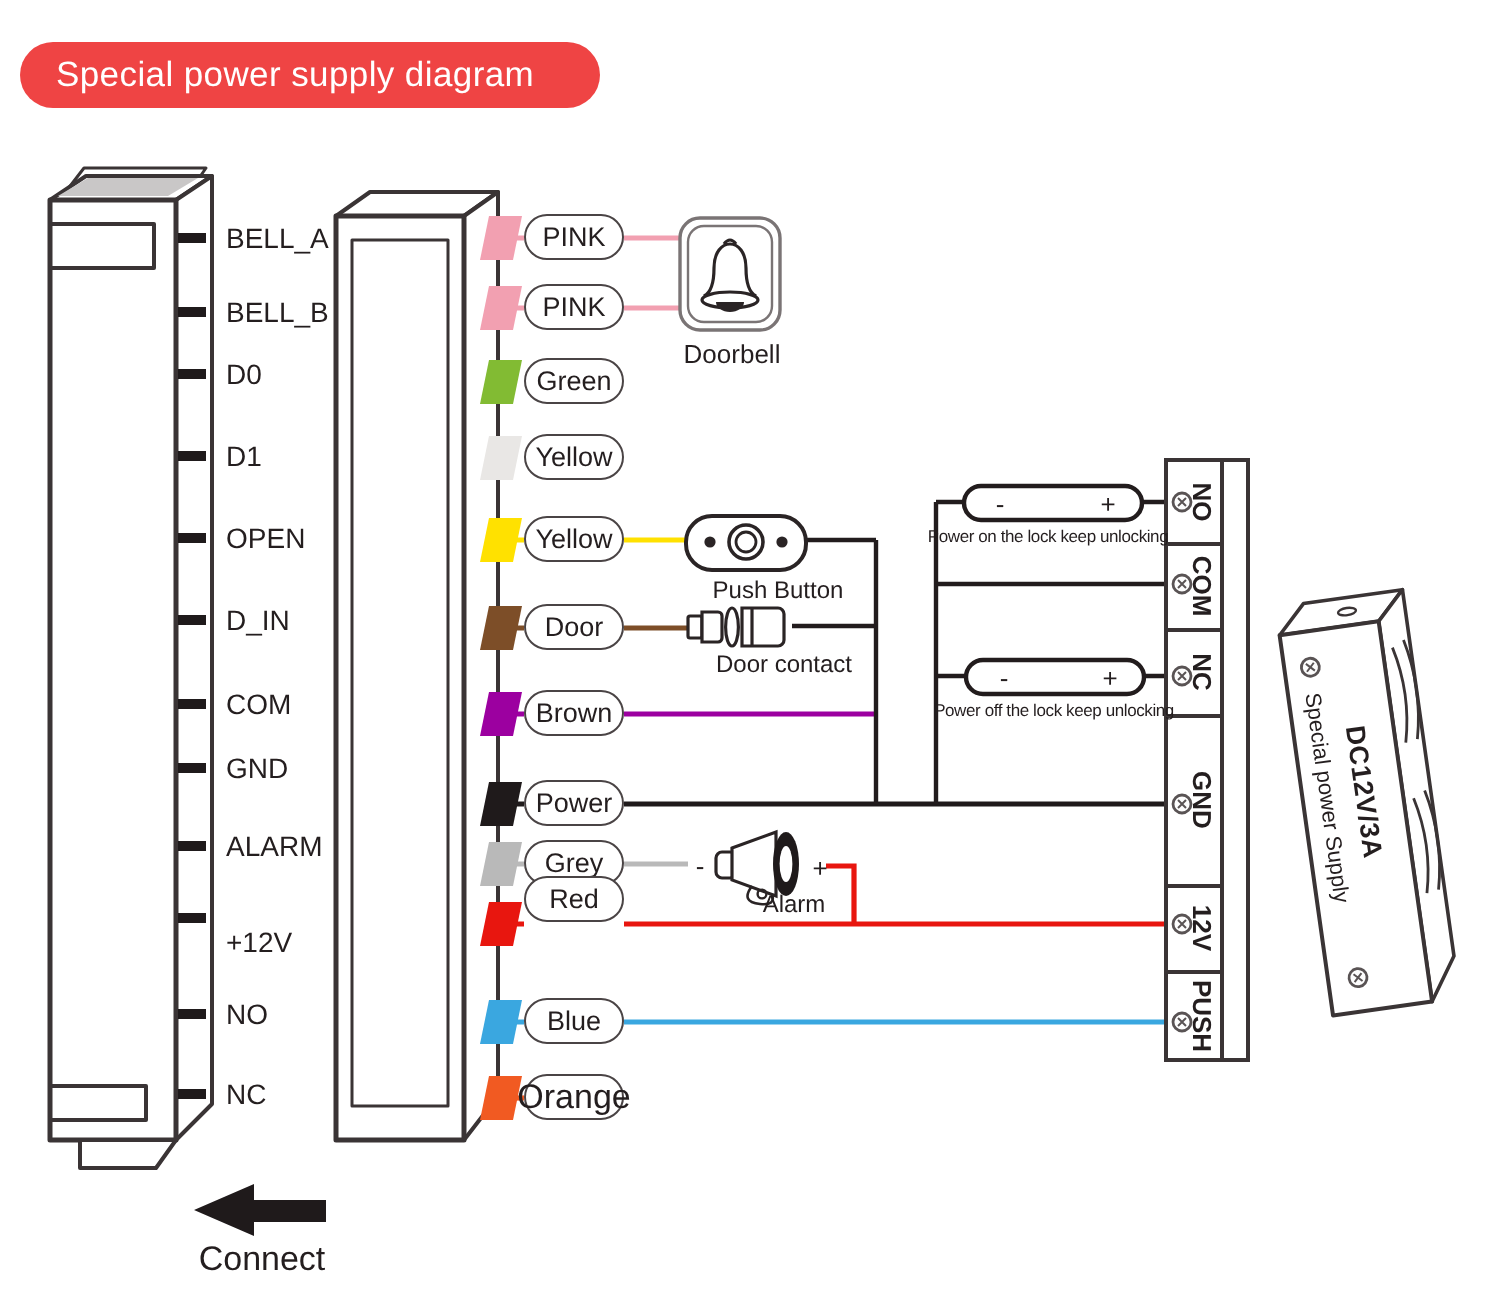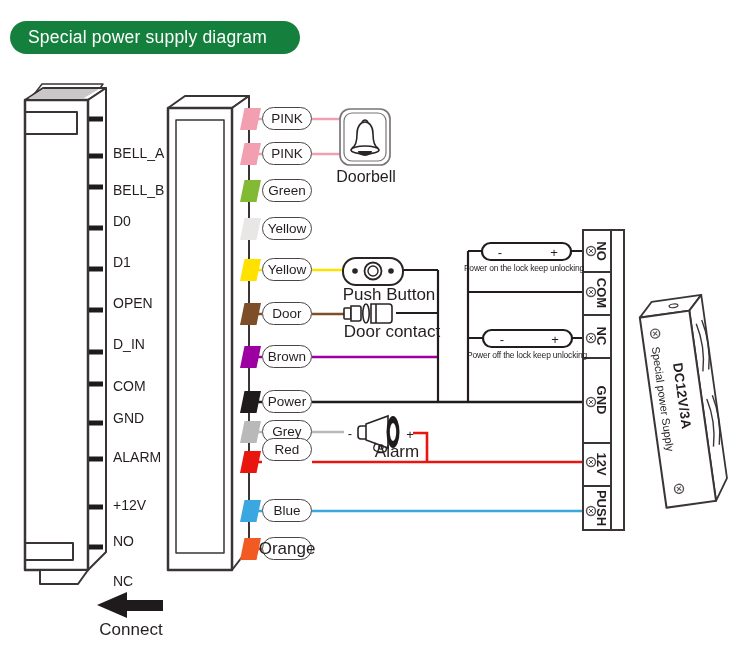--- a/index.html
+++ b/index.html
@@ -2,26 +2,26 @@
 <html><head>
 <meta charset="utf-8">
 <style>
   html,body{margin:0;padding:0;background:#fff;}
   .stage{position:relative;width:750px;height:658px;background:#fff;overflow:hidden;
          font-family:"Liberation Sans",sans-serif;color:#241e1f;}
   svg{position:absolute;left:0;top:0;}
   .banner{position:absolute;left:10px;top:21px;width:290px;height:33px;border-radius:17px;
           background:#1c3b92;color:#fff;font-size:17.5px;display:flex;align-items:center;
           padding-left:18px;box-sizing:border-box;letter-spacing:.2px;}
-  .pin{position:absolute;left:113px;font-size:14px;white-space:nowrap;line-height:18px;margin-top:34px;}
+  .pin{position:absolute;left:113px;font-size:14px;white-space:nowrap;line-height:18px;}
   .wlabel{position:absolute;left:262px;width:50px;height:23px;box-sizing:border-box;
           border:1.7px solid #4a4445;border-radius:12px;background:#fff;display:flex;
           align-items:center;justify-content:center;font-size:13.5px;}
   .wlabel.small{font-size:17px;}
-  .cap{position:absolute;transform:translate(-50%,-50%);font-size:17px;white-space:nowrap;}
+  .cap{position:absolute;transform:translate(-50%,-50%);font-size:12px;white-space:nowrap;}
   .sign{position:absolute;transform:translate(-50%,-50%);font-size:13px;}
   .pillcap{position:absolute;transform:translate(-50%,-50%);font-size:8.5px;
            letter-spacing:-0.2px;white-space:nowrap;}
   .tlabel{position:absolute;transform:translate(-50%,-50%) rotate(90deg);font-size:13px;
           font-weight:bold;white-space:nowrap;}
   .rot{position:absolute;transform:translate(-50%,-50%) rotate(82deg);white-space:nowrap;}
   .psu-model{font-size:13.5px;font-weight:bold;letter-spacing:.3px;}
   .psu-name{font-size:11px;}
   .connect{position:absolute;transform:translate(-50%,-50%);font-size:17px;}
 </style>
@@ -191,21 +191,21 @@
       <polygon points="366,424 388,416 388,448 366,440" fill="#fff" stroke="#2a2425" stroke-width="1.6"></polygon>
       <ellipse cx="393" cy="432" rx="6.5" ry="16" fill="#1f1a1b"></ellipse>
       <ellipse cx="393" cy="432" rx="3.2" ry="9" fill="#fff"></ellipse>
       <path d="M376,443 q-6,8 4,9 q8,1 6,-5" fill="none" stroke="#2a2425" stroke-width="1.3"></path>
       <circle cx="381" cy="447" r="2.2" fill="none" stroke="#2a2425" stroke-width="1.2"></circle>
     </g>
 
     <polygon points="97,605 127,592 127,600 163,600 163,611 127,611 127,618" fill="#1f1a1b"></polygon>
   </svg>
 
-  <div class="banner" style="background-color: #15803d;">Special power supply diagram</div>
+  <div class="banner" style="background-color: #ef4444;">Special power supply diagram</div>
 
   <div class="pin" style="top:110px">BELL_A</div>
   <div class="pin" style="top:147px">BELL_B</div>
   <div class="pin" style="top:178px">D0</div>
   <div class="pin" style="top:219px">D1</div>
   <div class="pin" style="top:260px">OPEN</div>
   <div class="pin" style="top:301px">D_IN</div>
   <div class="pin" style="top:343px">COM</div>
   <div class="pin" style="top:375px">GND</div>
   <div class="pin" style="top:414px">ALARM</div>
@@ -219,21 +219,21 @@
   <div class="wlabel" style="top:217px">Yellow</div>
   <div class="wlabel" style="top:258px">Yellow</div>
   <div class="wlabel" style="top:302px">Door</div>
   <div class="wlabel" style="top:345px">Brown</div>
   <div class="wlabel" style="top:390px">Power</div>
   <div class="wlabel" style="top:420px">Grey</div>
   <div class="wlabel" style="top:438px">Red</div>
   <div class="wlabel" style="top:499px">Blue</div>
   <div class="wlabel small" style="top:537px">Orange</div>
 
-  <div class="cap" style="left:366px;top:177px;font-size:16px">Doorbell</div>
+  <div class="cap" style="left:366px;top:177px;font-size:13px">Doorbell</div>
   <div class="cap" style="left:389px;top:295px">Push Button</div>
   <div class="cap" style="left:392px;top:332px">Door contact</div>
   <div class="cap" style="left:397px;top:452px">Alarm</div>
   <div class="sign" style="left:350px;top:433px">-</div>
   <div class="sign" style="left:410px;top:434px">+</div>
 
   <div class="sign" style="left:500px;top:252px">-</div>
   <div class="sign" style="left:554px;top:252px">+</div>
   <div class="pillcap" style="left:524px;top:268px">Power on the lock keep unlocking</div>
   <div class="sign" style="left:502px;top:339px">-</div>

